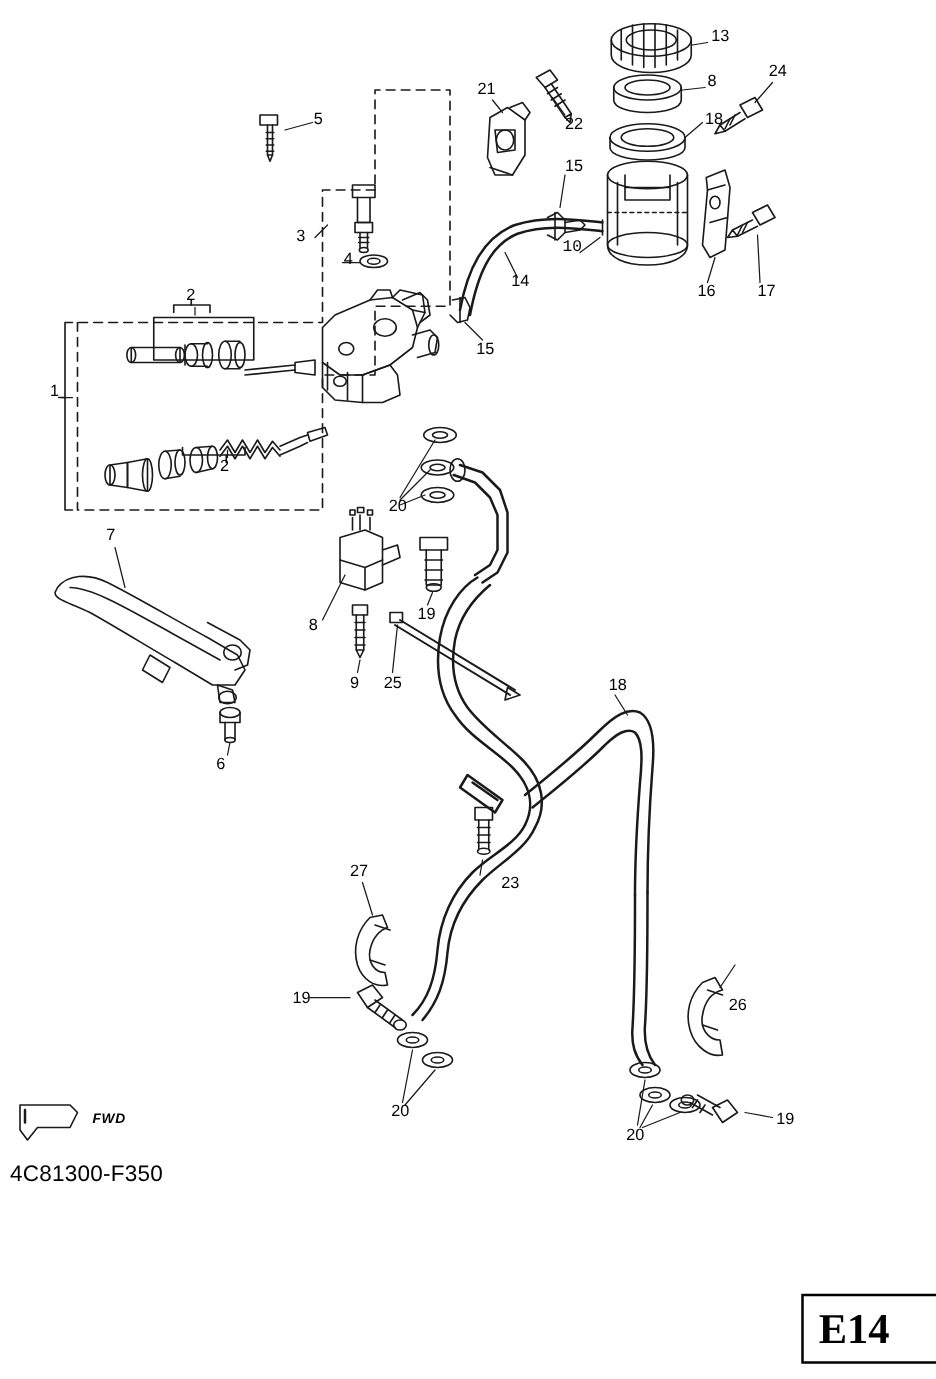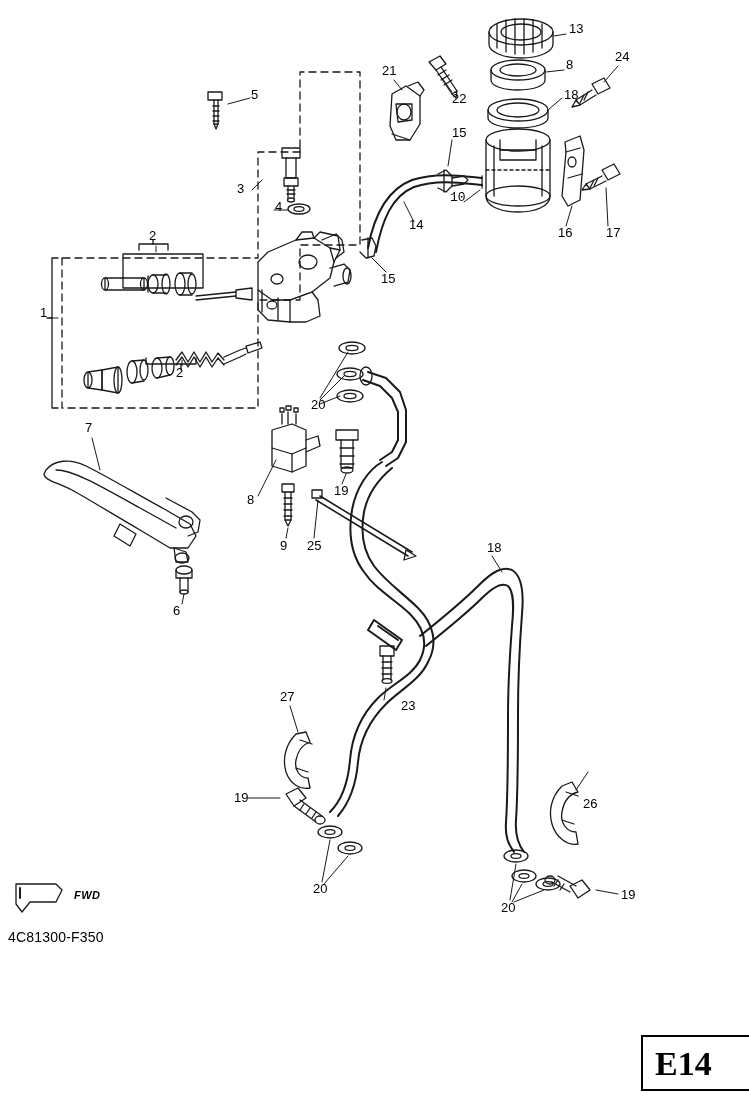--- a/index.html
+++ b/index.html
@@ -28,21 +28,21 @@
   }
   .diagram-svg {
     position: absolute;
     left: 0;
     top: 0;
   }
   .figcode {
     position: absolute;
     left: 8px;
     top: 929px;
-    font-size: 14px;
+    font-size: 18px;
     letter-spacing: 0.2px;
   }
   .fwd-wrap {
     position: absolute;
     left: 14px;
     top: 880px;
     width: 58px;
     height: 38px;
   }
   .fwd-text {

